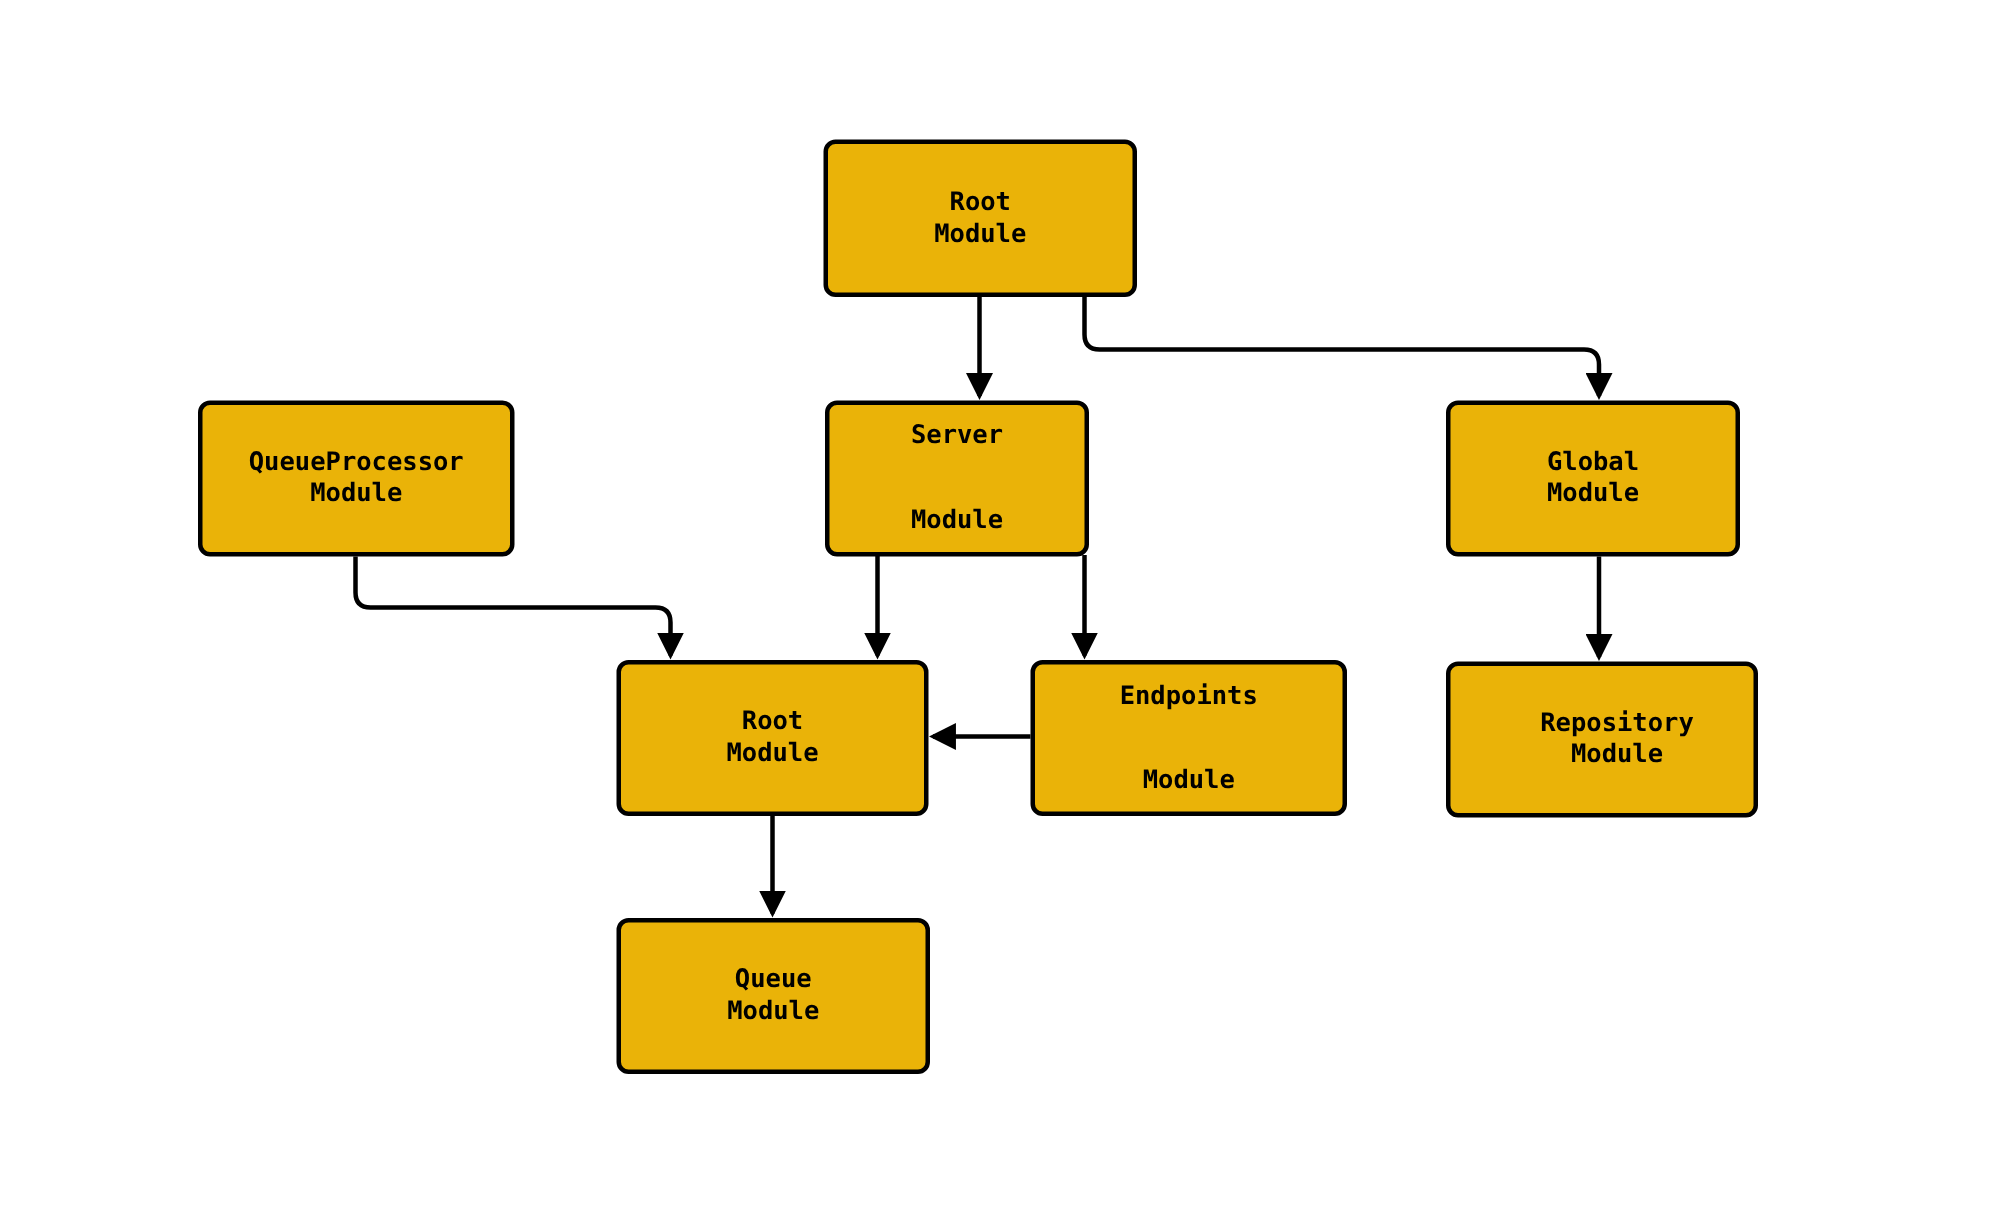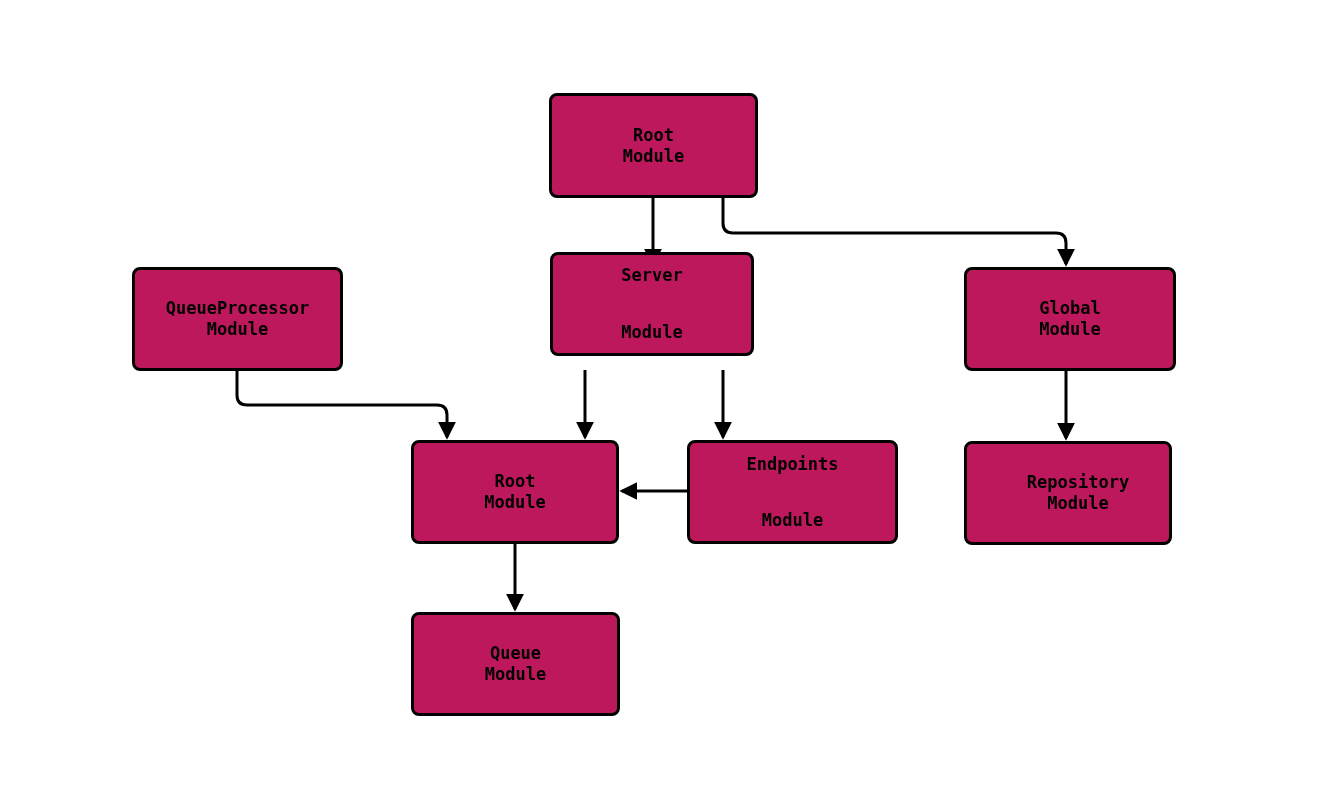--- a/index.html
+++ b/index.html
@@ -9,21 +9,21 @@
     position: relative;
     overflow: hidden;
     font-family: "DejaVu Sans Mono", "Liberation Mono", monospace;
   }
   #edges-layer {
     position: absolute; left: 0; top: 0;
   }
   .node {
     position: absolute;
     box-sizing: border-box;
-    background: #be185d;
+    background: #eab308;
     border: 3px solid #000000;
     border-radius: 8px;
     display: flex;
     flex-direction: column;
     align-items: center;
     justify-content: center;
     text-align: center;
     font-weight: bold;
     font-size: 17px;
     line-height: 21px;
@@ -61,26 +61,26 @@
 <div class="node" style="left:549px; top:93px; width:209px; height:105px;">
   <span>Root</span>
   <span>Module</span>
 </div>
 
 <div class="node" style="left:132px; top:267px; width:211px; height:104px;">
   <span>QueueProcessor</span>
   <span>Module</span>
 </div>
 
-<div class="node" style="left:550px; top:252px; width:204px; height:104px;gap:36px;">
+<div class="node" style="left:550px; top:267px; width:176px; height:104px;gap:36px;">
   <span>Server</span>
   <span>Module</span>
 </div>
 
-<div class="node" style="left:964px; top:267px; width:212px; height:104px;">
+<div class="node" style="left:964px; top:267px; width:196px; height:104px;">
   <span>Global</span>
   <span>Module</span>
 </div>
 
 <div class="node" style="left:411px; top:440px; width:208px; height:104px;">
   <span>Root</span>
   <span>Module</span>
 </div>
 
 <div class="node" style="left:687px; top:440px; width:211px; height:104px;gap:35px;">

